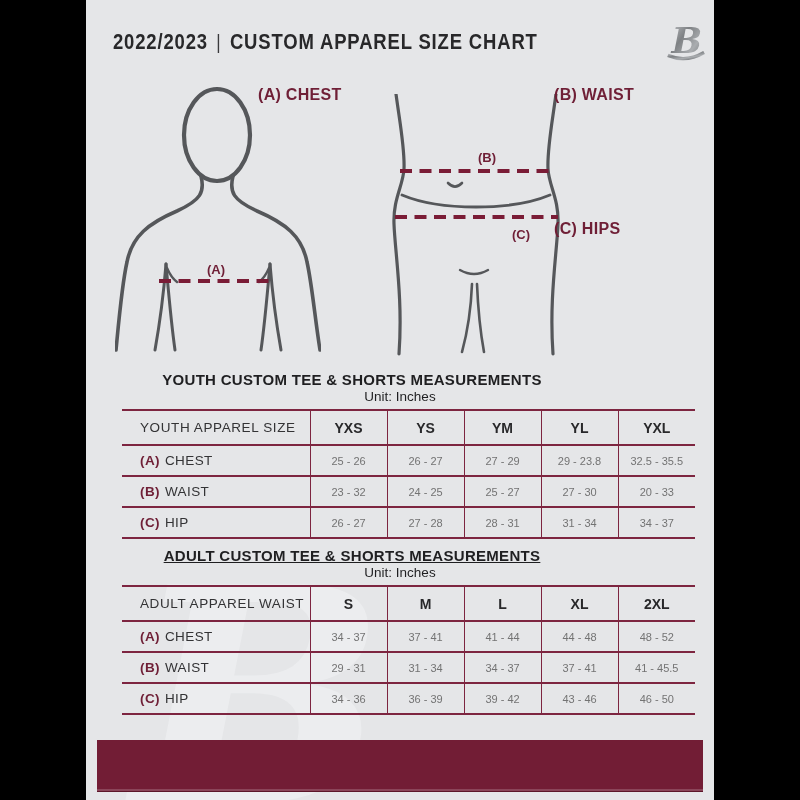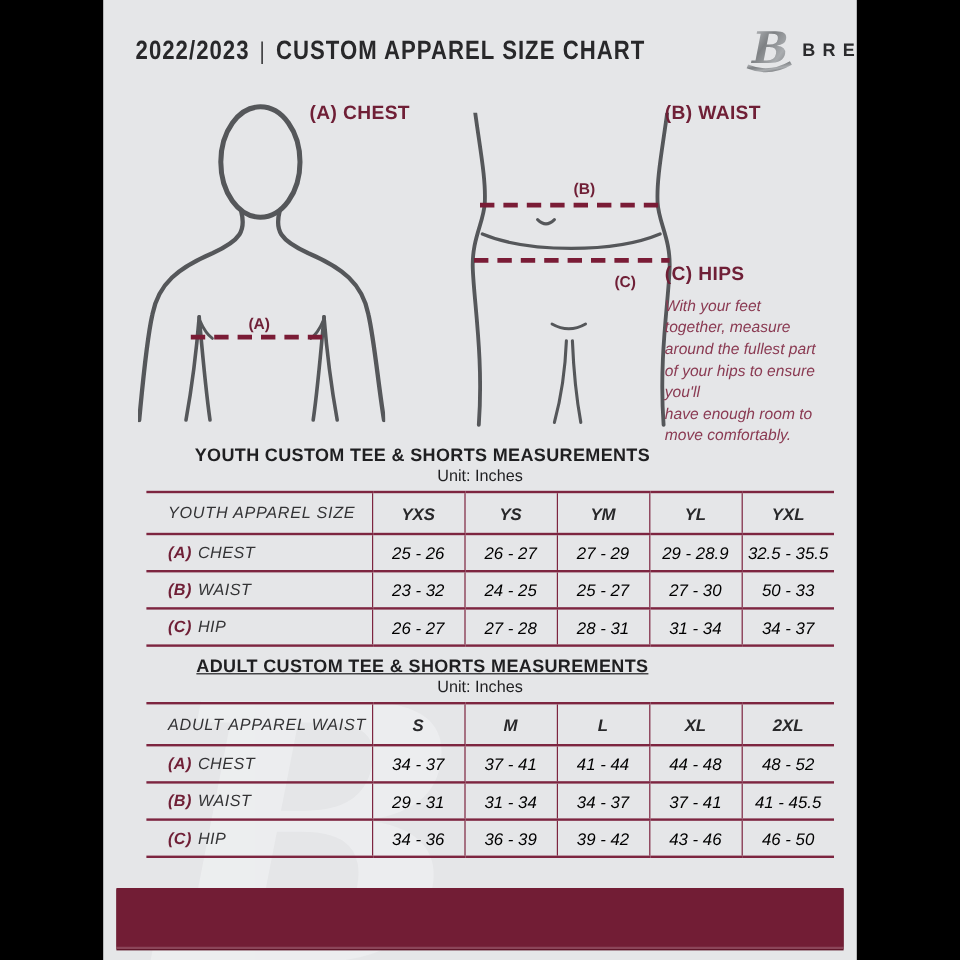--- a/index.html
+++ b/index.html
@@ -8,21 +8,21 @@
     font-family:"Liberation Sans", sans-serif;
   }
   .page{
     position:absolute;left:86px;top:0;width:628px;height:800px;
     background:#e5e6e8;overflow:hidden;
   }
   
   .masthead{
     position:absolute;top:20px;left:0;width:628px;height:44px;
     display:flex;align-items:center;justify-content:space-between;
-    padding:0 14px 0 27px;box-sizing:border-box;z-index:2;
+    padding:0 14px 0 27px;box-sizing:border-box;z-index:2;gap:45px;
   }
   .masthead-title{
     display:inline-block;transform:scaleX(.84);transform-origin:left center;
     white-space:nowrap;font-weight:bold;font-size:22px;color:#28282a;letter-spacing:1px;
   }
   .masthead-title .divider{font-weight:normal;color:#3a3a3c;padding:0 10px;font-size:20px;}
   .brand{display:flex;align-items:center;gap:8px;}
   .brand-text{font-weight:bold;font-size:15px;letter-spacing:6px;color:#2b2b2d;}
   
   .fig{position:absolute;z-index:1;}
@@ -38,27 +38,27 @@
   .tbl-title{position:absolute;left:0;width:532px;text-align:center;z-index:1;
     font-weight:bold;font-size:15px;color:#1f1f21;letter-spacing:.3px;}
   .tbl-unit{position:absolute;left:0;width:628px;text-align:center;z-index:1;
     font-size:13.5px;color:#1f1f21;}
   .size-table{
     position:absolute;left:36px;width:573px;border-collapse:collapse;table-layout:fixed;z-index:1;
   }
   .size-table th,.size-table td{
     border-top:2px solid #7d2540;border-bottom:2px solid #7d2540;
     border-left:1.5px solid #7d2540;border-right:1.5px solid #7d2540;
-    padding:0;text-align:center;vertical-align:middle;background:transparent;font-style:italic;
+    padding:0;text-align:center;vertical-align:middle;background:transparent;
   }
   .size-table tr > *:first-child{border-left:none;text-align:left;padding-left:18px;}
   .size-table tr > *:last-child{border-right:none;}
   .size-table thead th{height:33px;font-weight:bold;font-size:14px;color:#28282a;}
   .size-table thead th.lbl{font-weight:normal;font-size:13.5px;letter-spacing:.6px;color:#333335;}
-  .size-table tbody td{height:29px;font-size:14px;color:#000000;}
+  .size-table tbody td{height:29px;font-size:11px;color:#737373;}
   .size-table tbody td.lbl{font-size:13.5px;letter-spacing:.4px;color:#333335;}
   .size-table .pfx{font-weight:bold;color:#6f1f36;margin-right:5px;}
   
   .footer-bar{
     position:absolute;left:11px;top:740px;width:606px;height:51px;
     background:#721d35;z-index:3;
     box-shadow:inset 0 -2px 0 rgba(255,255,255,.18), 0 1px 0 #5c1629;
   }
   .watermark{
     position:absolute;left:46px;top:548px;z-index:0;
@@ -130,27 +130,20 @@
     <line x1="5" y1="123" x2="168" y2="123" stroke="#7a1c36" stroke-width="4" stroke-dasharray="12 7.5"></line>
     <text class="dash-label" x="122" y="145">(C)</text>
   </svg>
 
   <div class="note" style="left:468px;top:86px;">
     <h3>(B) WAIST</h3>
   </div>
 
   <div class="note" style="left:468px;top:220px;">
     <h3>(C) HIPS</h3>
-    <p>With your feet
-together, measure
-around the fullest part
-of your hips to ensure
-you'll
-have enough room to
-move comfortably.</p>
   </div>
 
   <div class="tbl-title" style="top:371px;">YOUTH CUSTOM TEE &amp; SHORTS MEASUREMENTS</div>
   <div class="tbl-unit" style="top:389px;">Unit: Inches</div>
   <table class="size-table" style="top:409px;">
     <colgroup>
         <col style="width:188px">
         <col>
         <col>
         <col>
@@ -166,30 +159,30 @@
         <th>YL</th>
         <th>YXL</th>
       </tr>
     </thead>
     <tbody>
       <tr>
         <td class="lbl"><span class="pfx">(A)</span><span>CHEST</span></td>
         <td>25 - 26</td>
         <td>26 - 27</td>
         <td>27 - 29</td>
-        <td>29 - 28.9</td>
+        <td>29 - 23.8</td>
         <td>32.5 - 35.5</td>
       </tr>
       <tr>
         <td class="lbl"><span class="pfx">(B)</span><span>WAIST</span></td>
         <td>23 - 32</td>
         <td>24 - 25</td>
         <td>25 - 27</td>
         <td>27 - 30</td>
-        <td>50 - 33</td>
+        <td>20 - 33</td>
       </tr>
       <tr>
         <td class="lbl"><span class="pfx">(C)</span><span>HIP</span></td>
         <td>26 - 27</td>
         <td>27 - 28</td>
         <td>28 - 31</td>
         <td>31 - 34</td>
         <td>34 - 37</td>
       </tr>
     </tbody>

